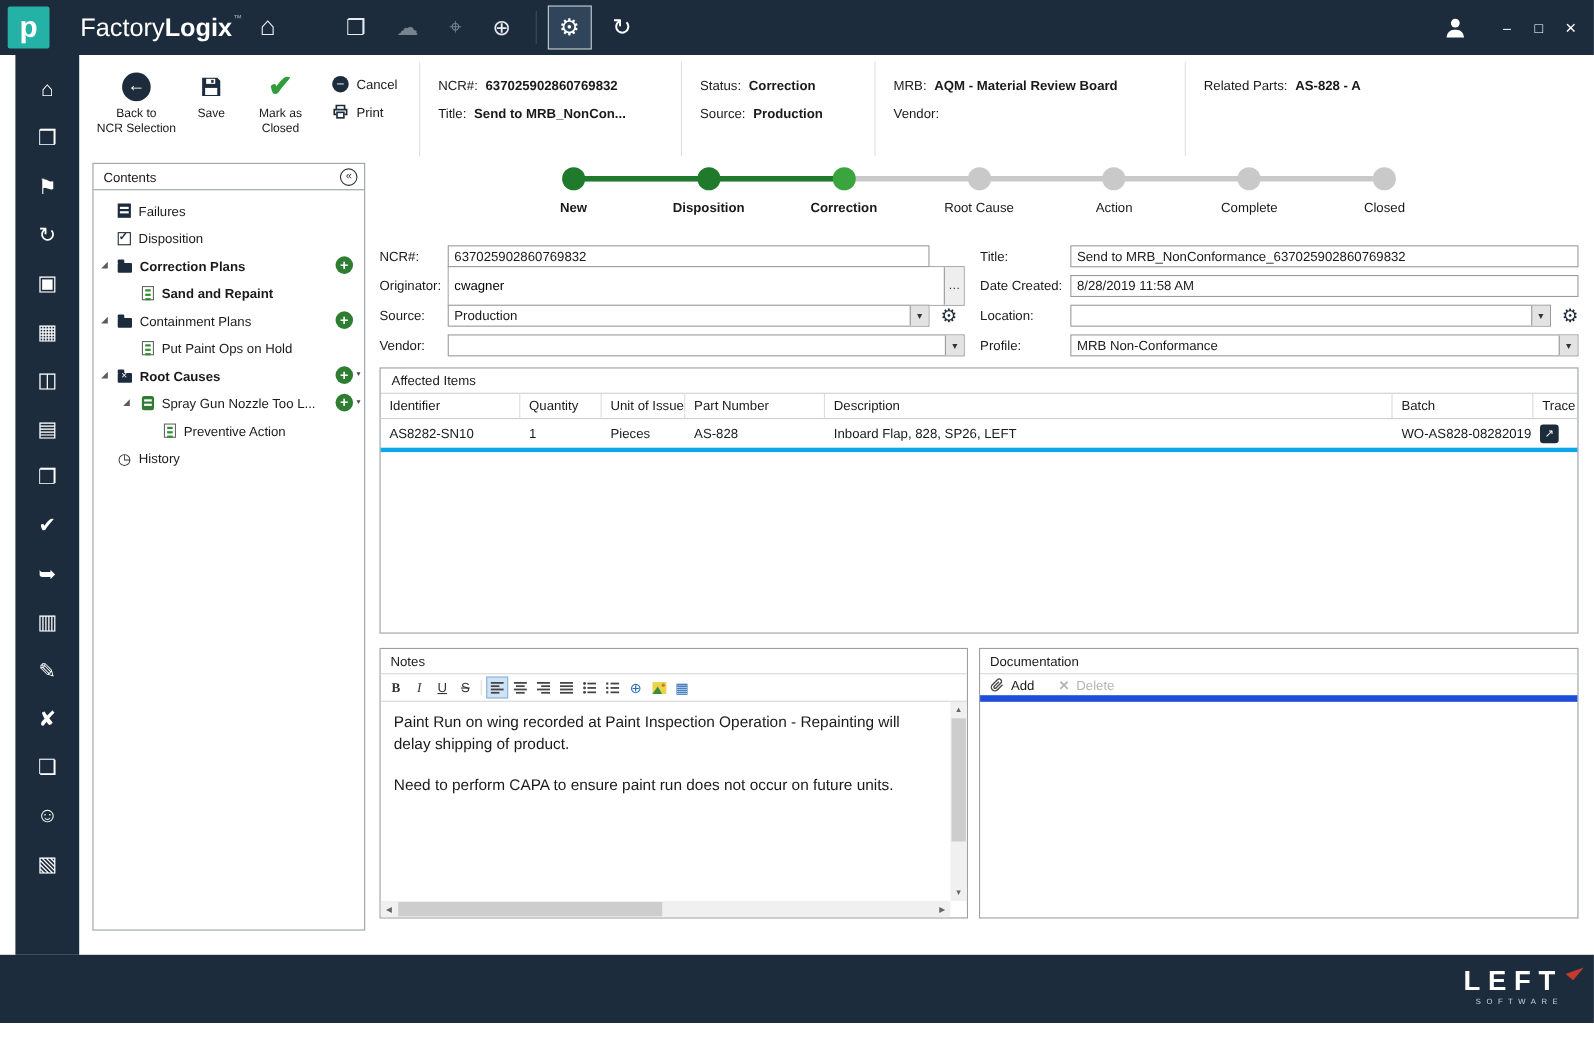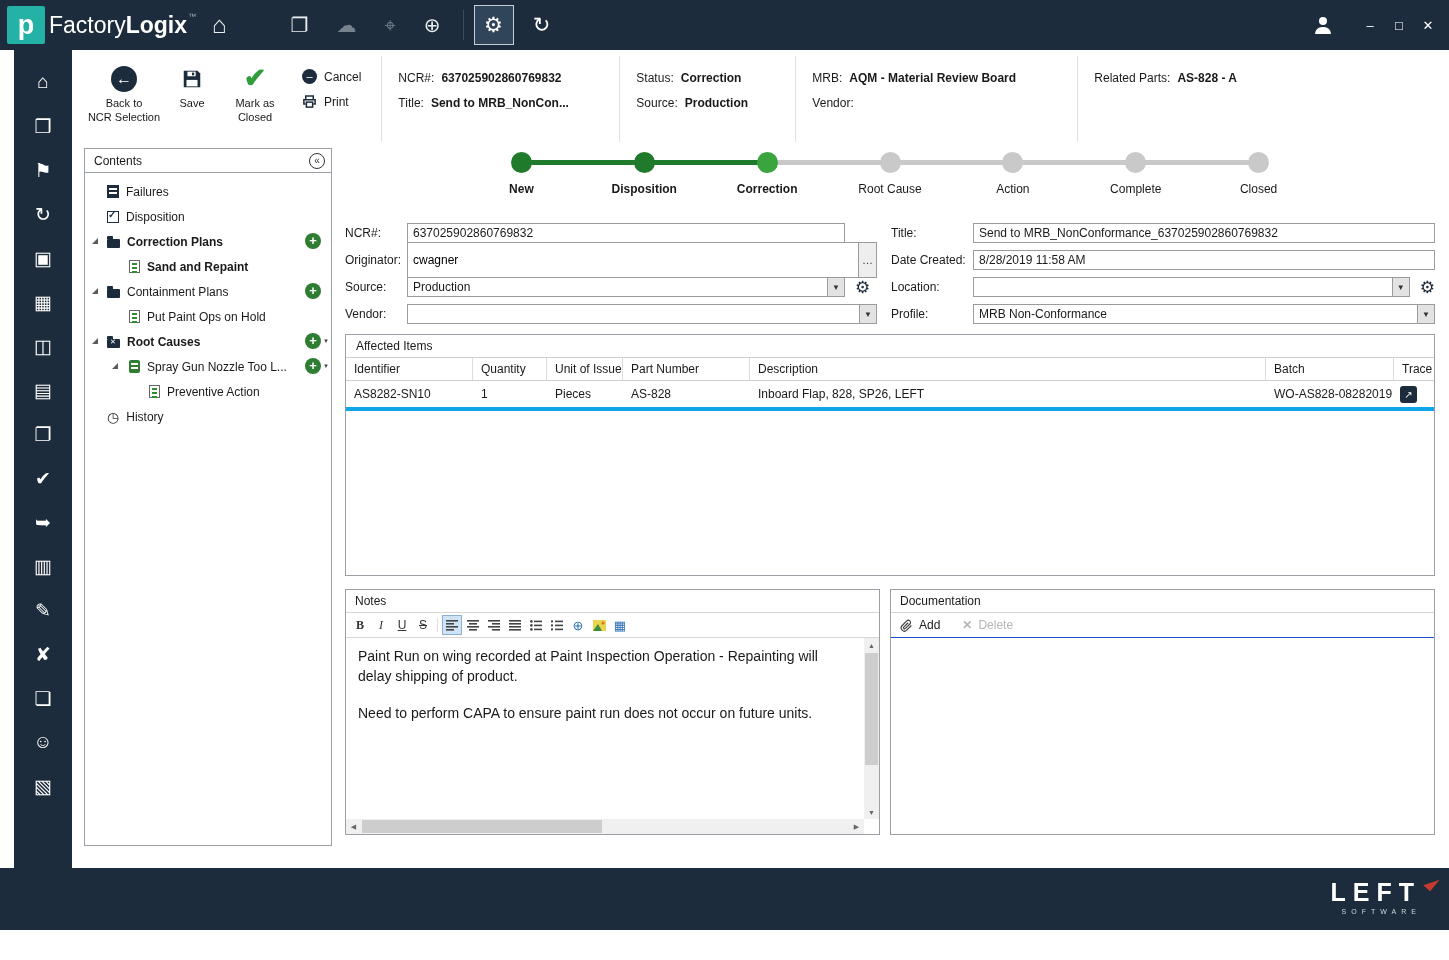--- a/index.html
+++ b/index.html
@@ -5,21 +5,21 @@
   * { box-sizing: border-box; }
   html,body { margin:0; padding:0; }
   body {
     width:1449px; height:960px; overflow:hidden; background:#fff;
     font-family:"Liberation Sans", sans-serif; font-size:12px; color:#1a1a1a;
   }
 
   
   .titlebar { height:50px; background:#1d2c3c; display:flex; align-items:center; }
   .logo { width:38px; height:38px; background:#25b2a6; margin-left:7px; display:flex; align-items:center; justify-content:center; font-size:27px; color:#fff; font-weight:bold; border-radius:2px; }
-  .brand { color:#fff; font-size:23px; margin-left:4px; }
+  .brand { color:#fff; font-size:23px; margin-left:28px; }
   .brand-a { font-weight:400; } .brand-b { font-weight:700; }
   .brand-tm { font-size:8px; vertical-align:top; color:#9fb0bd; margin-left:1px; }
   .tb-icon { color:#e8edf1; font-size:20px; }
   .home-glyph { margin-left:16px; font-size:24px; }
   .tb-group { display:flex; gap:28px; margin-left:64px; align-items:center; }
   .dim { color:#76828e; }
   .tb-divider { width:1px; height:30px; background:#3c4c5d; margin:0 10px 0 22px; }
   .tb-box { width:40px; height:40px; display:flex; align-items:center; justify-content:center; color:#fff; font-size:21px; border:1px solid transparent; margin-right:8px; }
   .tb-box.active { background:#31455a; border-color:#c6ced6; }
   .tb-right { margin-left:auto; display:flex; align-items:center; gap:15px; margin-right:14px; color:#fff; }
@@ -138,21 +138,21 @@
   .editor-text { padding:9px 28px 8px 12px; font-size:14px; line-height:1.4; }
   .editor-text p { margin:0 0 18px 0; }
   .vscroll { position:absolute; top:0; right:0; bottom:15px; width:15px; background:#f0f0f0; display:flex; flex-direction:column; align-items:center; }
   .vthumb { width:13px; height:112px; background:#cdcdcd; margin-top:1px; }
   .sarrow { font-size:7px; color:#666; height:14px; width:15px; display:flex; align-items:center; justify-content:center; }
   .mt-auto { margin-top:auto; }
   .hscroll { position:absolute; left:0; right:15px; bottom:0; height:15px; background:#f0f0f0; display:flex; align-items:center; }
   .hthumb { height:13px; width:240px; background:#cdcdcd; margin-left:1px; }
   .ml-auto { margin-left:auto; }
   .docs { flex:1; margin-left:10px; border:1px solid #9aa0a6; display:flex; flex-direction:column; background:#fff; min-width:0; }
-  .docs-toolbar { height:25px; display:flex; align-items:center; gap:6px; padding:0 9px; border-bottom:1px solid #1d4ed8; flex-shrink:0; }
+  .docs-toolbar { height:25px; display:flex; align-items:center; gap:6px; padding:0 9px; border-bottom:6px solid #1d4ed8; flex-shrink:0; }
   .doc-add { display:flex; align-items:center; gap:6px; }
   .doc-del { display:flex; align-items:center; gap:6px; color:#b5b5b5; margin-left:16px; }
   .del-x { color:#b5b5b5; font-weight:bold; font-size:12px; }
 
   
   .footer { height:62px; background:#1d2c3c; position:relative; }
   .aegis { position:absolute; right:28px; top:10px; text-align:right; color:#fff; }
   .aegis-word { font-size:25px; font-weight:bold; letter-spacing:7px; position:relative; display:inline-block; }
   .aegis-mark { position:absolute; right:-15px; top:-3px; width:0; height:0; border-left:9px solid transparent; border-bottom:15px solid #c43b2e; transform:rotate(40deg); }
   .aegis-sub { font-size:7px; letter-spacing:5px; color:#cdd5dc; margin-top:1px; }

